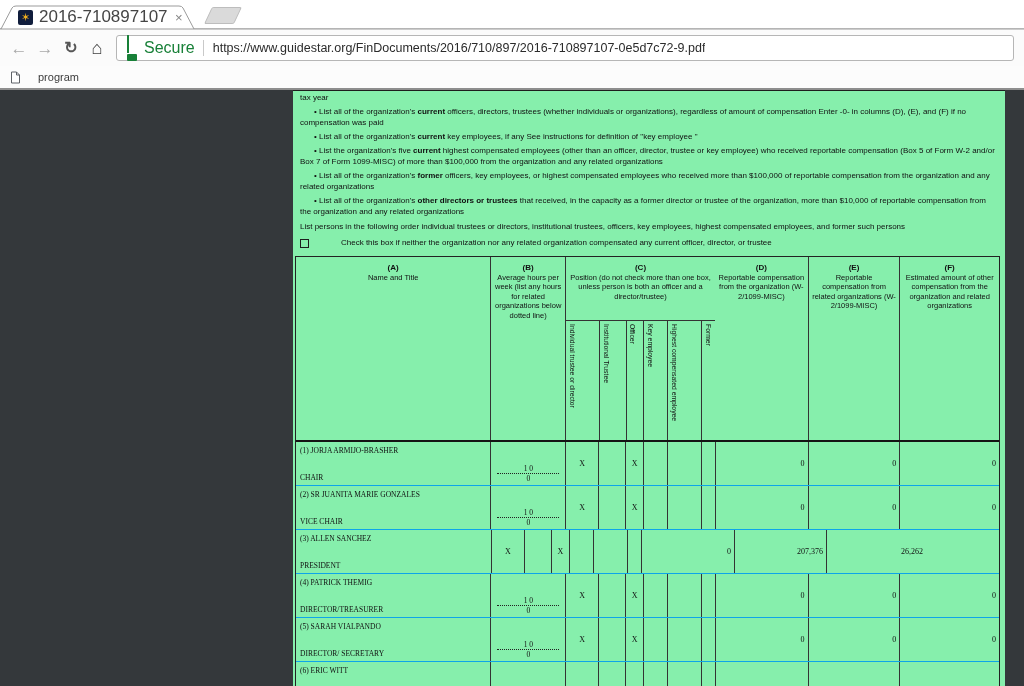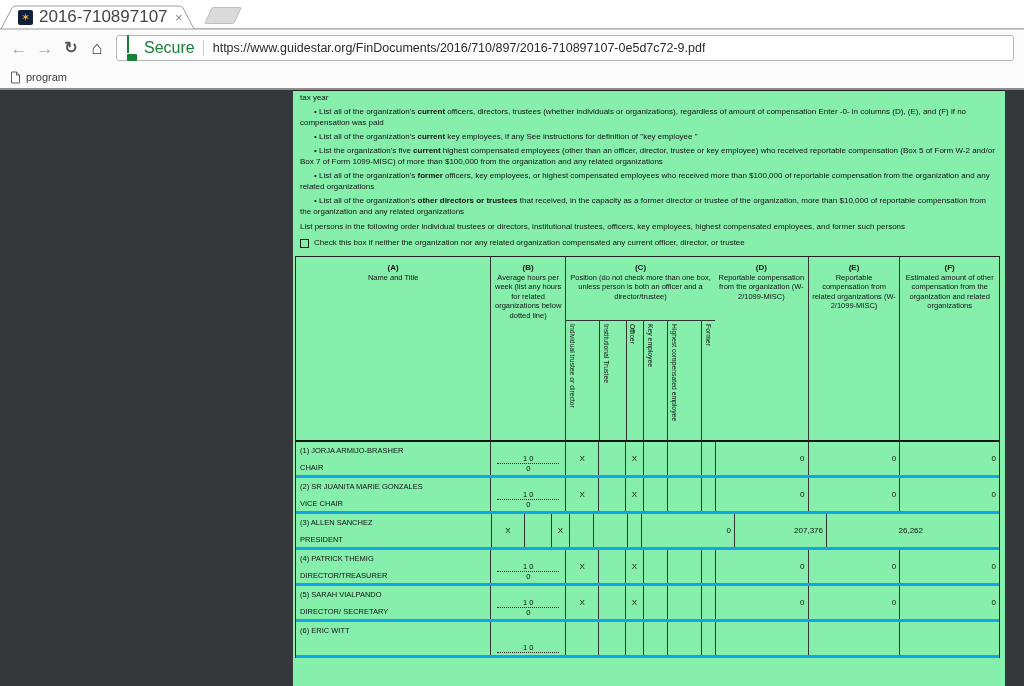--- a/index.html
+++ b/index.html
@@ -30,56 +30,56 @@
              border-radius:3px; display:flex; align-items:center; padding:0 8px; }
   .lock { width:11px; margin:0 6px 0 2px; flex:none; }
   .lock-shackle { width:7px; height:5px; border:1.6px solid #188038; border-bottom:none;
                   border-radius:4px 4px 0 0; margin:0 auto; }
   .lock-body { width:10px; height:7px; background:#188038; border-radius:1px; }
   .secure-label { color:#188038; font-size:16px; margin-right:8px; }
   .omni-sep { width:1px; height:16px; background:#c9c9c9; margin-right:9px; }
   .url-text { font-size:12.5px; color:#2b2b2b; white-space:nowrap; overflow:hidden; }
 
   .bookmarksbar { height:22px; background:#fcfcfc; display:flex; align-items:center; padding-left:6px; }
-  .bookmark { display:flex; align-items:center; gap:5px; padding:1px 4px; }
+  .bookmark { display:flex; align-items:center; gap:17px; padding:1px 4px; }
   .bm-label { font-size:11px; color:#3c3c3c; }
 
   
   .viewer { position:relative; height:598px; background:#34383b; border-top:2px solid #8e8e8e; overflow:hidden; }
   .page { position:absolute; left:293px; top:0; width:712px; height:596px; background:#86efac;
           color:#111; overflow:hidden; }
   .page-topline { border-top:1.5px solid #1d1d1d; }
 
   .pdf-text { margin:1px 7px 0 7px; font-size:8px; line-height:11px; color:#101010; }
   .taxyear { margin:0; }
   .bullet { margin-top:3px; text-indent:14px; }
   .bullet::before { content:"\2022\00a0"; }
   .plain { margin-top:4px; }
   b, .bold { font-weight:bold; }
-  .checkline { display:flex; align-items:flex-end; margin-top:5px; }
+  .checkline { display:flex; align-items:flex-end; margin-top:5px;gap:27px; }
   .pdf-checkbox { width:9px; height:9px; border:1px solid #1d1d1d; margin:1px 5px 0 0; flex:none; }
 
   
   .comp-table { margin:8px 0 0 2px; width:705px; border:1px solid #222; border-bottom:none; font-size:7.5px; }
   .hdr { display:flex; height:185px; border-bottom:2px solid #141414; }
   .hcol { text-align:center; padding:6px 3px 0 3px; line-height:9.5px; }
   .hcol + .hcol, .hC { border-left:1px solid #333; }
   .hA { width:195px; }
   .hB { width:75px; }
   .hC { width:150px; display:flex; flex-direction:column; padding:0; }
   .hC-label { height:63px; padding:6px 3px 0 3px; text-align:center; line-height:9.5px; }
   .hC-sub { flex:1; display:flex; border-top:1px solid #333; }
   .vcell { writing-mode:vertical-lr; text-orientation:mixed; font-size:6.8px; line-height:1.15;
            padding:3px 0 0 2px; overflow:hidden; }
   .vcell + .vcell { border-left:1px solid #333; }
   .v1{width:33px;} .v2{width:27px;} .v3{width:18px;} .v4{width:24px;} .v5{width:34px;} .v6{width:14px;}
   .hD { width:93px; } .hE { width:92px; } .hF { width:100px; }
   .tagline { font-weight:bold; font-size:8px; }
 
-  .trow { display:flex; height:36px; border-bottom:3px solid #0ea5e9; }
+  .trow { display:flex; height:44px; border-bottom:1px solid #0ea5e9;font-family:Liberation Serif, serif; }
   .cA { width:195px; padding:4px 2px 3px 4px; display:flex; flex-direction:column; justify-content:space-between; }
   .cB { width:75px; border-left:1px solid #333; display:flex; flex-direction:column; align-items:center;
         justify-content:flex-end; padding:1px 0 2px 0; }
   .dots { width:62px; border-bottom:1.5px dotted #222; height:1px; }
   .cp { border-left:1px solid #333; display:flex; align-items:center; justify-content:center; font-size:8px; }
   .cD,.cE,.cF { border-left:1px solid #333; display:flex; align-items:center; justify-content:flex-end;
                 padding-right:3px; font-size:8px; }
   .cD{width:93px;} .cE{width:92px;} .cF{width:100px;}
 </style>
 </head>

